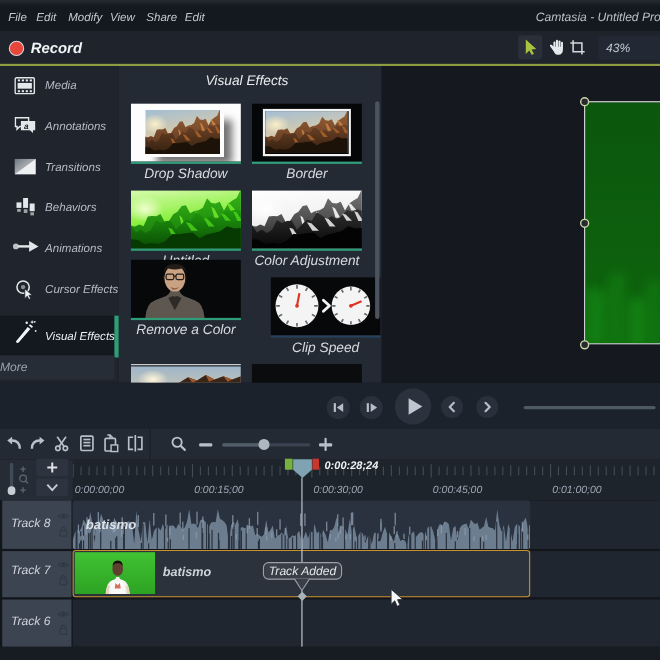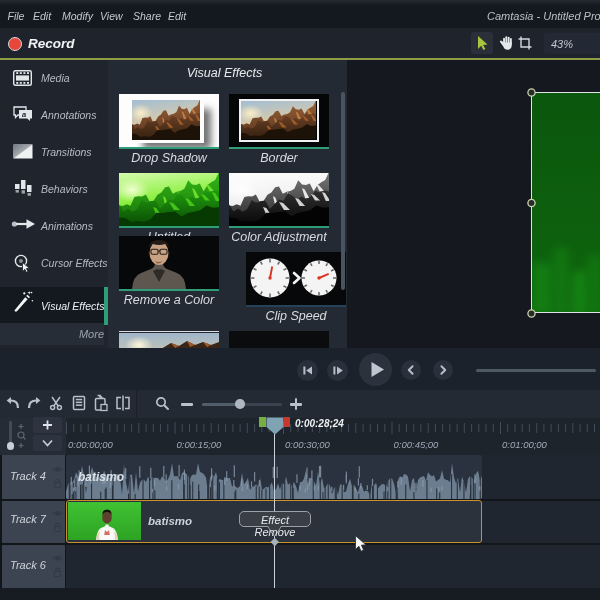--- a/index.html
+++ b/index.html
@@ -125,21 +125,21 @@
           <path d="M14.2 6 L16.9 8.2 L18 6.9 L15.3 4.7 Z"></path>
           <circle cx="12.3" cy="3.4" r="1.1"></circle>
           <circle cx="19.6" cy="2.6" r="0.8"></circle>
           <circle cx="20.4" cy="10.8" r="0.8"></circle>
           <path d="M17.2 1 l0.5 1.3 1.3 0.5 -1.3 0.5 -0.5 1.3 -0.5 -1.3 -1.3 -0.5 1.3 -0.5 Z"></path>
         </g>
       </svg>
     <span class="abs" style="left:41px;top:240px;color:#eef1f3;">Visual Effects</span>
 
     <div class="abs" style="left:0;top:263px;width:104px;height:22px;background:#272d36;"></div>
-    <span class="abs" style="left:0;top:268px;width:104px;text-align:right;color:#9aa3ad;font-size:11px;">More</span>
+    <span class="abs" style="left:0;top:268px;width:104px;text-align:left;color:#9aa3ad;font-size:11px;">More</span>
   </div>
 
   <div class="abs" style="left:108px;top:60px;width:239px;height:288px;background:#242a33;"></div>
   <div class="abs" style="left:108px;top:66px;width:233px;height:15px;text-align:center;color:#e8ebee;font-size:12.5px;">Visual Effects</div>
   <div id="cards" class="abs" style="left:0;top:0;">
       <div class="abs" style="left:119px;top:94px;width:100px;height:74px;">
         <div class="abs" style="left:0;top:0;width:100px;height:53px;overflow:hidden;">
           <div class="abs" style="left:0;top:0;width:100px;height:53px;background:#fdfdfd;"></div>
           <div class="abs" style="left:17px;top:9px;width:68px;height:40px;box-shadow:7px 6px 7px rgba(0,0,0,0.55);"></div>
           <div class="abs" style="left:13px;top:6px;width:68px;height:40px;overflow:hidden;">
@@ -625,21 +625,21 @@
 
   <div id="tracks" class="abs" style="left:0;top:455px;width:600px;height:133px;background:#121519;">
 
     <div class="abs" style="left:66px;top:0;width:534px;height:44px;background:#20262f;"></div>
     <div class="abs" style="left:66px;top:46px;width:534px;height:42px;background:#20262f;"></div>
     <div class="abs" style="left:66px;top:90px;width:534px;height:43px;background:#20262f;"></div>
 
     <div class="abs" style="left:2px;top:0;width:62.5px;height:44px;background:#3b4450;"></div>
     <div class="abs" style="left:2px;top:46px;width:62.5px;height:42px;background:#3b4450;"></div>
     <div class="abs" style="left:2px;top:90px;width:62.5px;height:43px;background:#3b4450;"></div>
-    <div class="abs" style="left:10px;top:15px;color:#cfd5db;font-size:11px;">Track 4</div>
+    <div class="abs" style="left:10px;top:15px;color:#cfd5db;font-size:11px;">Track 8</div>
     <div class="abs" style="left:10px;top:58px;color:#cfd5db;font-size:11px;">Track 7</div>
     <div class="abs" style="left:10px;top:104px;color:#cfd5db;font-size:11px;">Track 6</div>
     <svg class="abs" style="left:51px;top:10px;" width="13" height="26" viewBox="0 0 15 30">
         <g fill="none" stroke="#2f3a44" stroke-width="1.2" opacity="0.9">
           <path d="M2 5 Q7.5 1 13 5 Q7.5 9 2 5 Z"></path>
           <circle cx="7.5" cy="5" r="1.4" fill="#2d3741"></circle>
           <rect x="4" y="20" width="7" height="6" rx="1"></rect>
           <path d="M5.5 20 L5.5 17.5 Q7.5 15.5 9.5 17.5 L9.5 20"></path>
         </g>
       </svg>
@@ -853,21 +853,21 @@
     </div>
     <div class="abs" style="left:274px;top:0;width:1px;height:133px;background:#c9d1d9;"></div>
 
     <div class="abs" style="left:271.5px;top:84px;width:5.5px;height:5.5px;background:#a7b1ba;transform:rotate(45deg);"></div>
 
     <div class="abs" style="left:239px;top:55.5px;width:72px;height:16px;background:#3a3f47;border:1px solid #9aa1a9;border-radius:5px;"></div>
     <svg class="abs" style="left:267px;top:70.5px;" width="15" height="11" viewBox="0 0 15 11">
         <path d="M0.5 0 L14.5 0 L8.6 9.2 Q7.5 10.6 6.4 9.2 Z" fill="#3a3f47"></path>
         <path d="M0.5 0 L6.4 9.2 Q7.5 10.6 8.6 9.2 L14.5 0" fill="none" stroke="#9aa1a9" stroke-width="1"></path>
       </svg>
-    <div class="abs" style="left:239px;top:58.5px;width:72px;text-align:center;color:#e3e7eb;font-size:11px;">Effect Remove</div>
+    <div class="abs" style="left:239px;top:58.5px;width:72px;text-align:center;color:#e3e7eb;font-size:11px;">Track Added</div>
 
     <svg class="abs" style="left:353.5px;top:80px;" width="13" height="18" viewBox="0 0 14 20">
         <path d="M1.5 0.8 L1.5 16 L5.2 12.4 L7.6 18 L10.4 16.7 L8 11.3 L13 10.9 Z" fill="#f7f8f9" stroke="#2a2e33" stroke-width="0.9"></path>
       </svg>
   </div>
   <div class="abs" style="left:0;top:588px;width:600px;height:12px;background:#171c23;"></div>
 
   <div class="abs" style="left:274px;top:434px;width:1px;height:21px;background:#c9d1d9;"></div>
 
   <div class="abs" style="left:259px;top:417px;width:6.5px;height:10px;background:#76b041;"></div>

